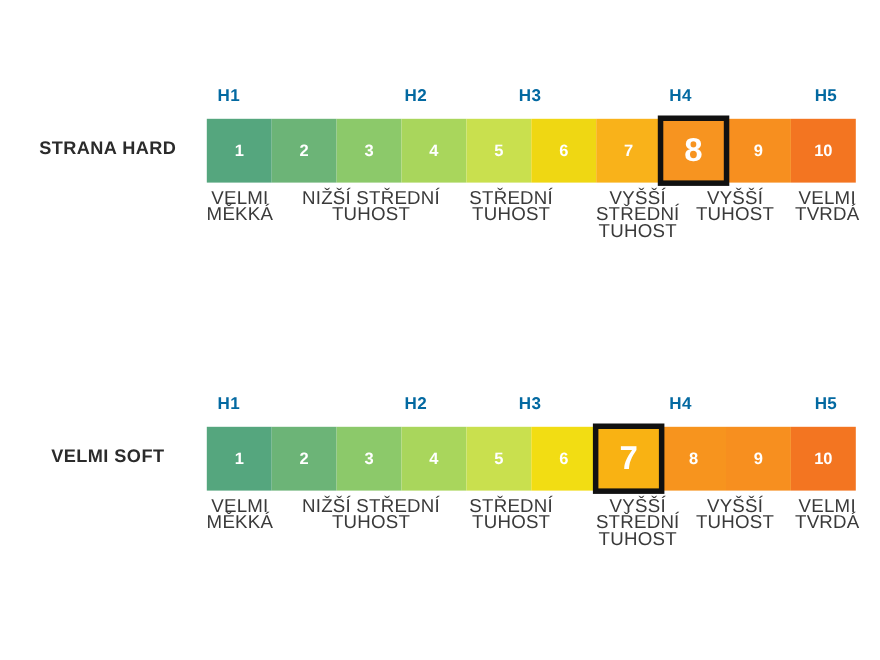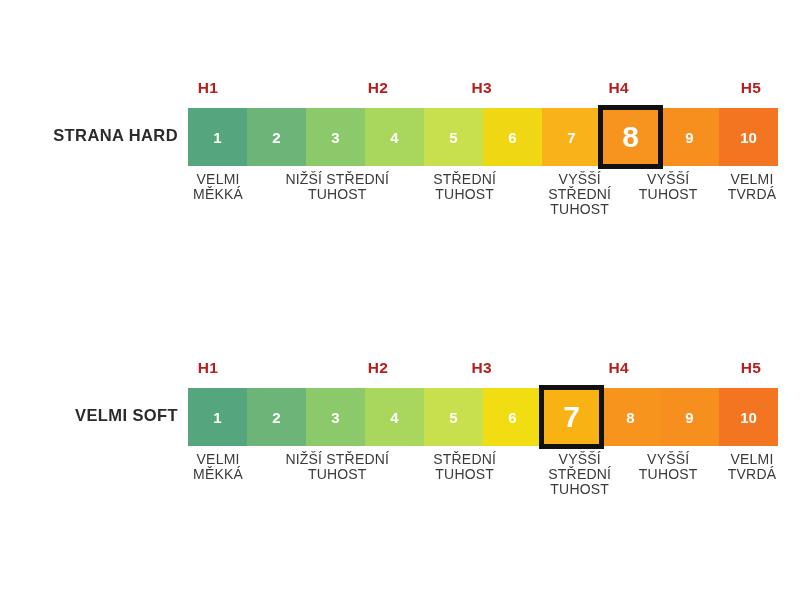--- a/index.html
+++ b/index.html
@@ -22,42 +22,42 @@
   }
   #block-hard { top: 70px; }
   #block-soft { top: 350px; }
 
   
   .side-label {
     position: absolute;
     left: 18px;
     width: 160px;
     top: 57px;
-    text-align: right;
+    text-align: center;
     font-size: 16.5px;
     font-weight: bold;
     letter-spacing: 0.4px;
     color: #2b2b2b;
     line-height: 1;
   }
 
   
   .h-row {
     position: absolute;
     left: 188px;
     top: 8px;
     width: 590px;
     height: 22px;
   }
   .h-mark {
     position: absolute;
     top: 0;
     font-size: 15.5px;
     font-weight: bold;
-    color: #b91c1c;
+    color: #0369a1;
     letter-spacing: 0.3px;
     transform: translateX(-50%);
     line-height: 20px;
     white-space: nowrap;
   }
 
   
   .bar {
     position: absolute;
     left: 188px;
@@ -102,21 +102,21 @@
     left: 188px;
     top: 102px;
     width: 590px;
     height: 64px;
   }
   .caption {
     position: absolute;
     top: 0;
     transform: translateX(-50%);
     text-align: center;
-    font-size: 14px;
+    font-size: 17px;
     color: #3a3a3a;
     line-height: 15px;
     letter-spacing: 0.2px;
     white-space: pre-line;
   }
 </style>
 </head>
 <body>
 
 <div class="scale-block" id="block-hard">

